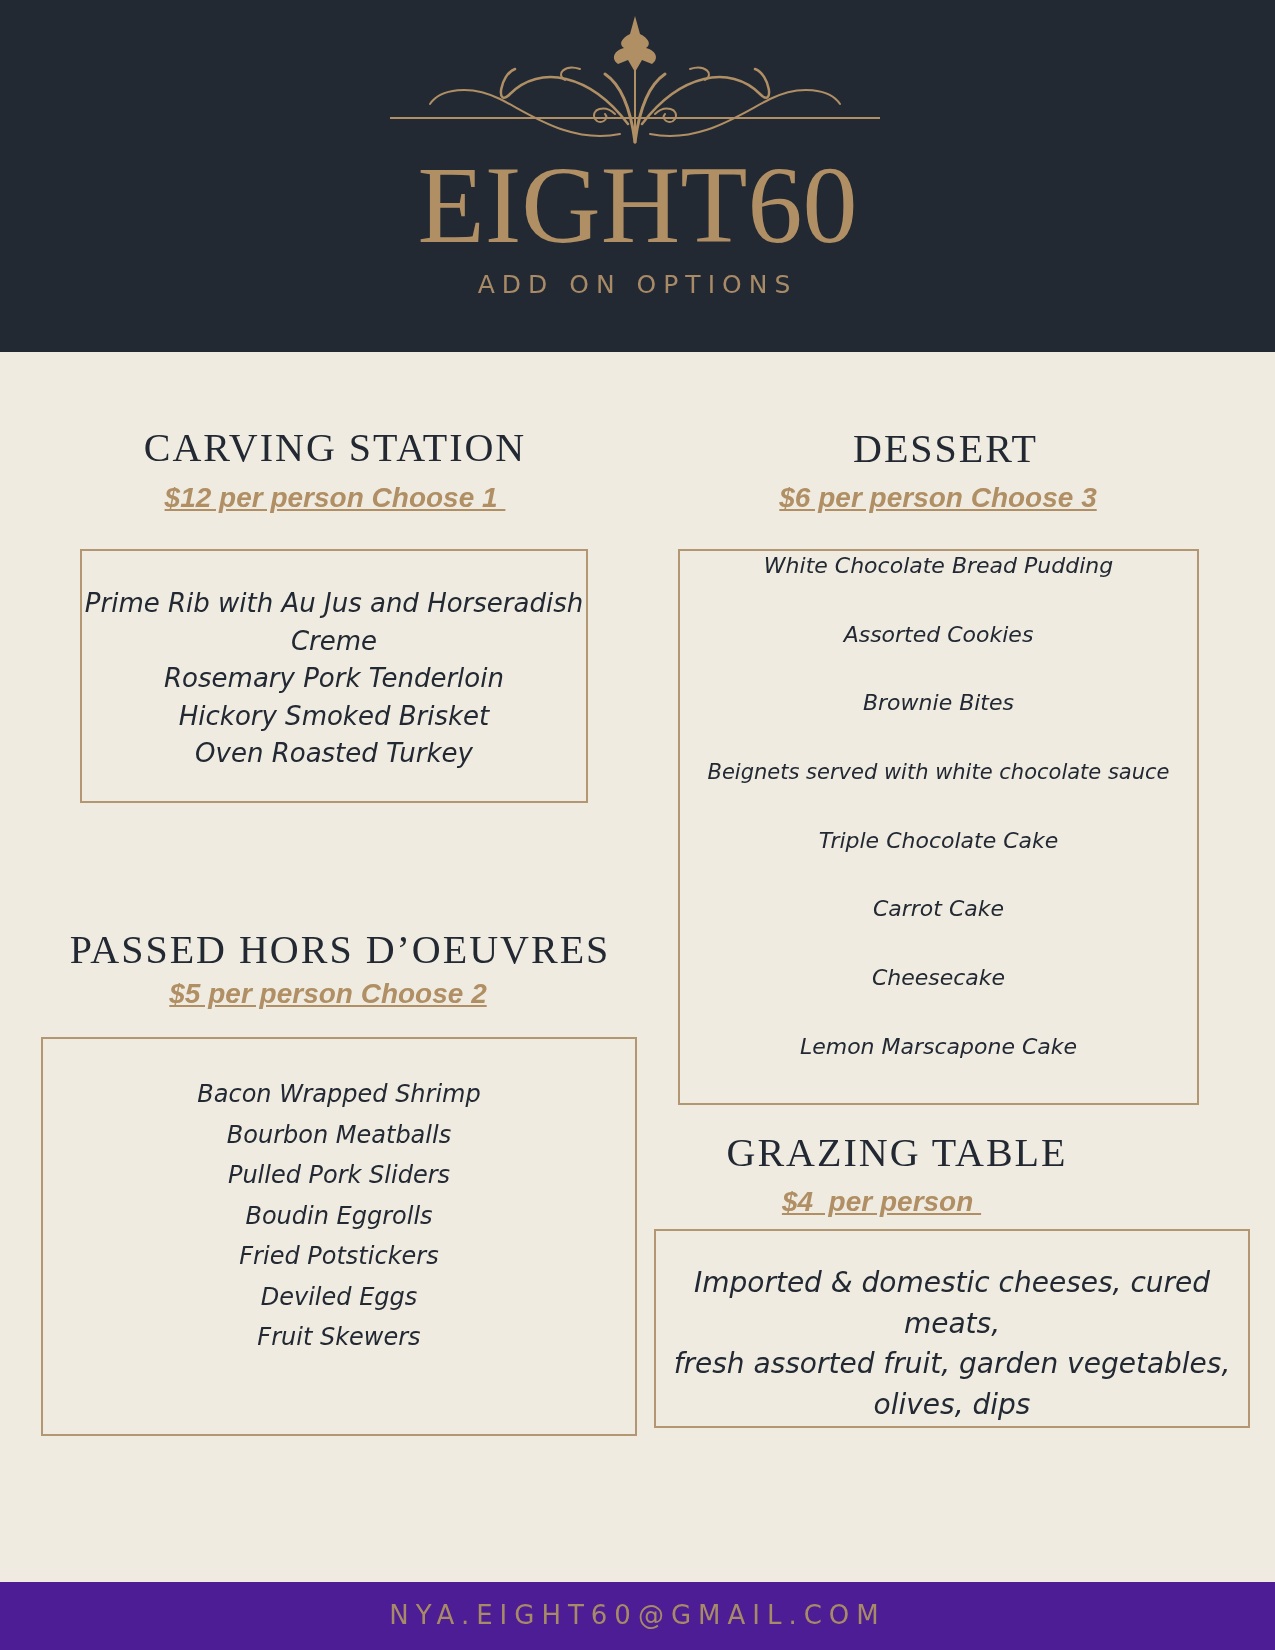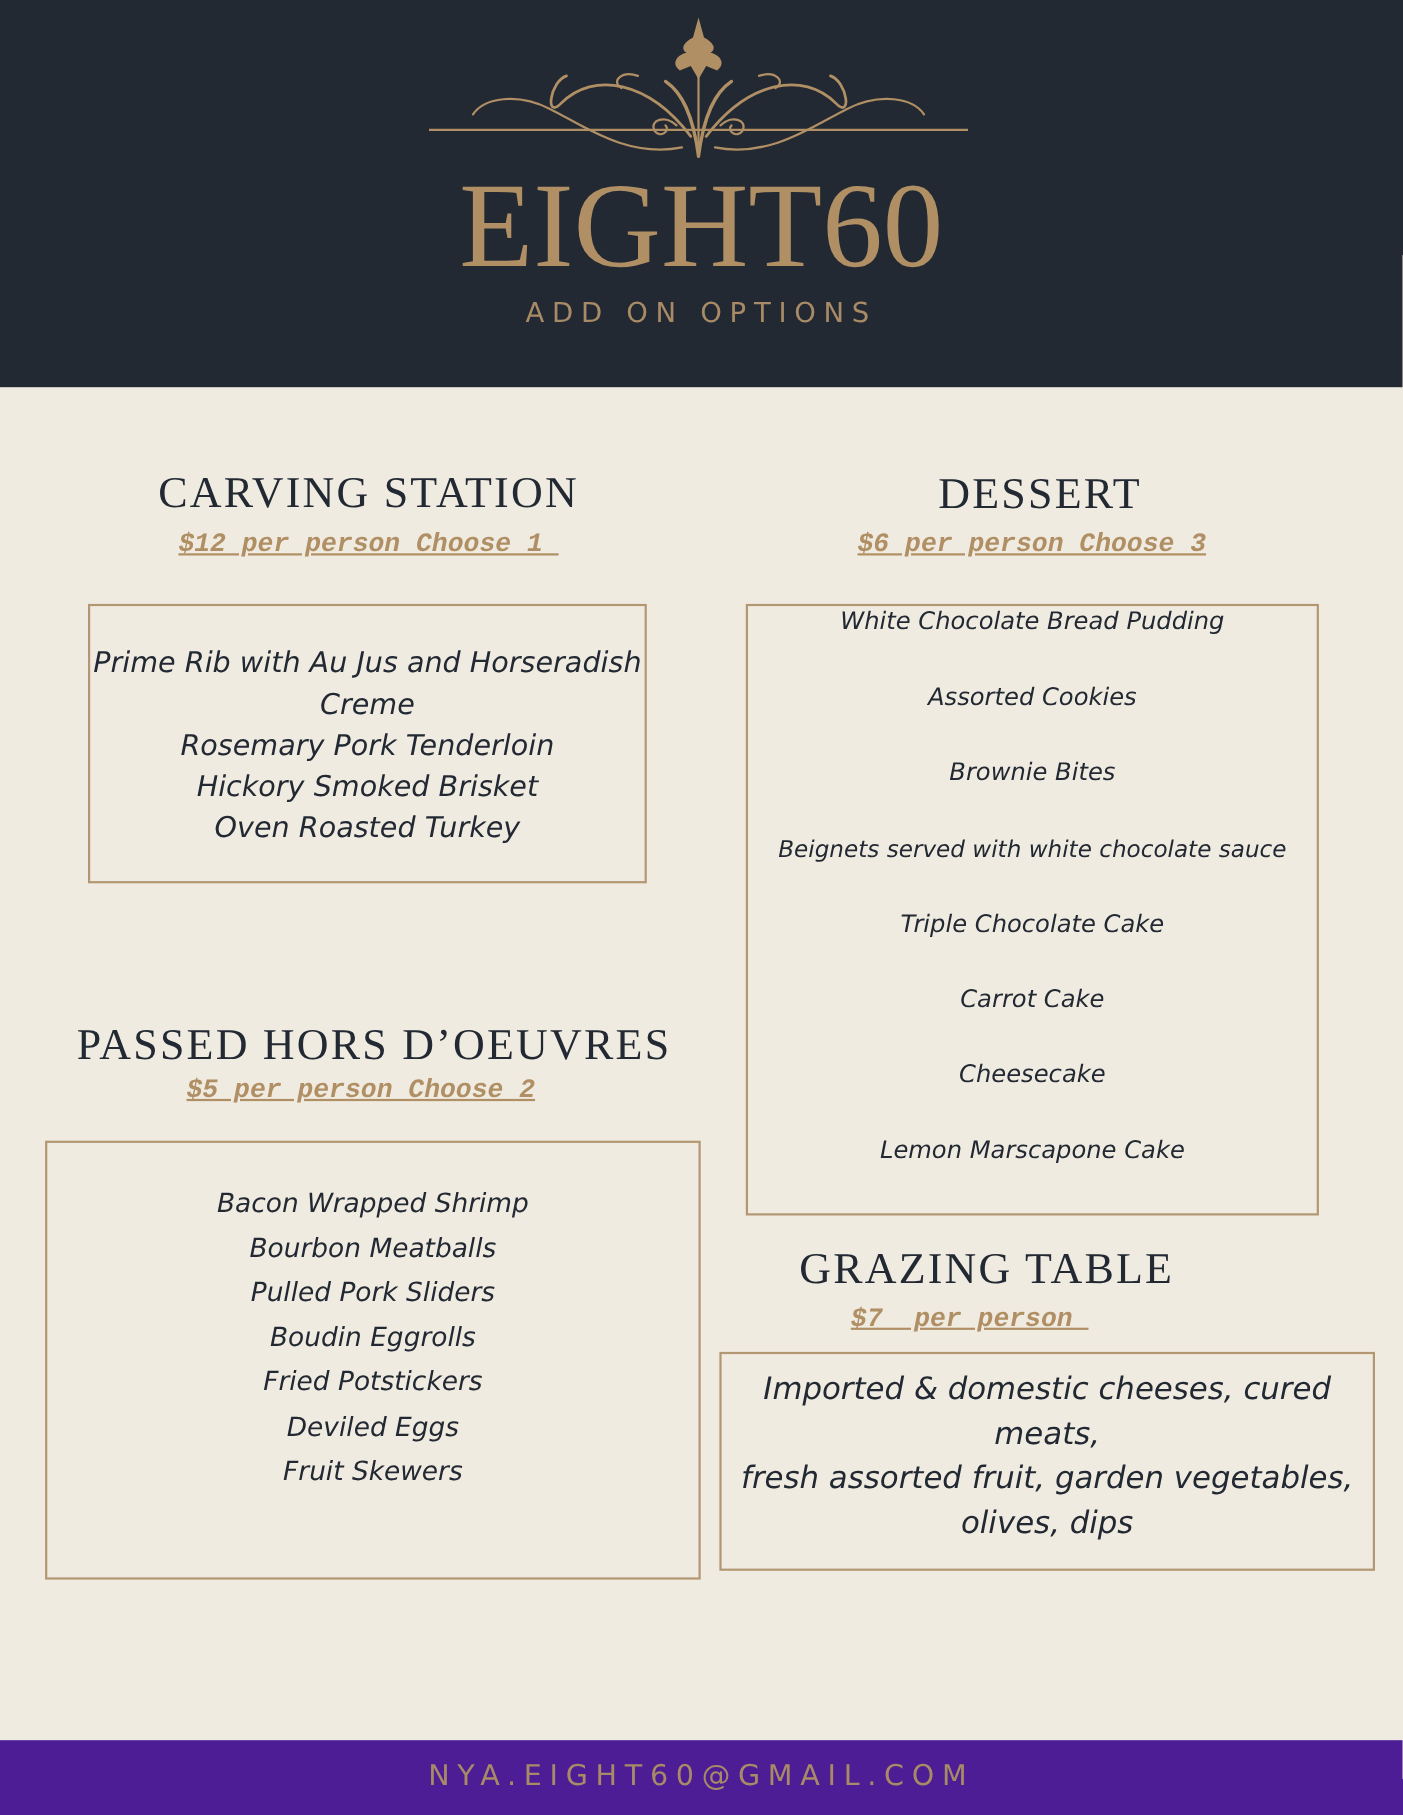--- a/index.html
+++ b/index.html
@@ -23,23 +23,23 @@
       color: #a88b66; font-size: 25px; letter-spacing: 7px;
       font-family: "DejaVu Sans", sans-serif;
     }
     .sec-title {
       position: absolute; text-align: center; color: #222933;
       font-family: "Liberation Serif", serif; font-size: 40px; letter-spacing: 2px;
       white-space: nowrap;
     }
     .price {
       position: absolute; text-align: center; color: #b08f64;
-      font-style: italic; font-weight: bold; font-size: 24px;
+      font-style: italic; font-weight: bold; font-size: 28px;
       text-decoration: underline; white-space: pre;
-      font-family: Liberation Mono, monospace;
+      font-family: Liberation Sans, sans-serif;
     }
     .box {
       position: absolute; border: 2px solid #b39672; box-sizing: border-box;
       text-align: center; color: #222933; font-style: italic;
       font-family: "DejaVu Sans", sans-serif;
     }
     .box .item { display: block; }
     .footer {
       position: absolute; left: 0; top: 1582px; width: 1275px; height: 68px;
       background: #4c1d95;
@@ -104,22 +104,22 @@
   <span class="item">Bacon Wrapped Shrimp</span>
   <span class="item">Bourbon Meatballs</span>
   <span class="item">Pulled Pork Sliders</span>
   <span class="item">Boudin Eggrolls</span>
   <span class="item">Fried Potstickers</span>
   <span class="item">Deviled Eggs</span>
   <span class="item">Fruit Skewers</span>
 </div>
 
 <div class="sec-title" style="left:654px; width:486px; top:1129px;">GRAZING TABLE</div>
-<div class="price" style="left:654px; width:455px; top:1186px;">$7  per person </div>
-<div class="box" style="left:654px; top:1229px; width:596px; height:199px; padding-top:12px; font-size:28px; line-height:40.5px;">
+<div class="price" style="left:654px; width:455px; top:1186px;">$4  per person </div>
+<div class="box" style="left:654px; top:1229px; width:596px; height:199px; padding-top:32px; font-size:28px; line-height:40.5px;">
   <span class="item">Imported &amp; domestic cheeses, cured meats,</span>
   <span class="item">fresh assorted fruit, garden vegetables,</span>
   <span class="item">olives, dips</span>
 </div>
 
 <div class="footer">
   <div class="email">NYA.EIGHT60@GMAIL.COM</div>
 </div>
 
 </body></html>

